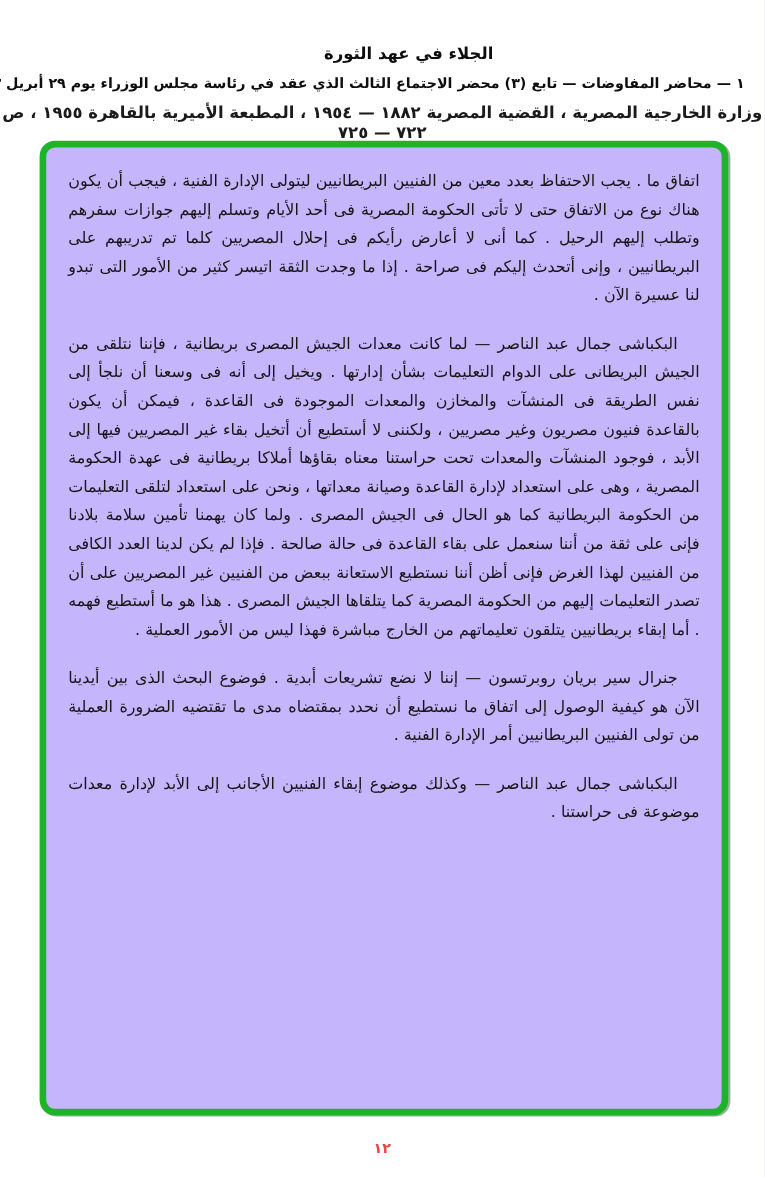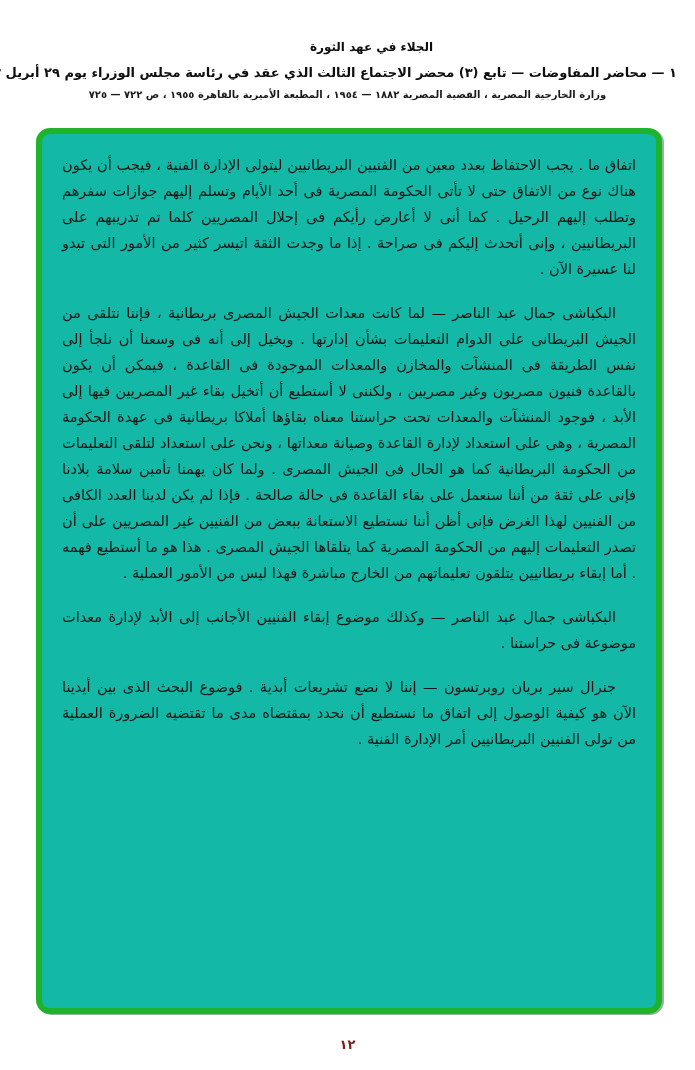--- a/index.html
+++ b/index.html
@@ -19,52 +19,52 @@
   }
   
   .page-header {
     position: absolute;
     top: 40px;
     left: 0;
     width: 100%;
     text-align: center;
   }
   .doc-title {
-    font-size: 12px;
+    font-size: 15px;
     font-weight: bold;
     letter-spacing: 0.5px;
     color: #0e0e0e;
     margin-left: 48px;
   }
   .doc-subtitle {
     margin-top: 11px;
     font-size: 13px;
     font-weight: bold;
     color: #0e0e0e;
     padding: 0 18px;
     white-space: nowrap;
   }
   .doc-citation {
     margin-top: 9px;
-    font-size: 10px;
+    font-size: 15px;
     font-weight: bold;
     color: #1a1a1a;
   }
   
   .content-box {
     position: absolute;
     top: 128px;
     left: 36px;
     width: 626px;
     height: 886px;
     box-sizing: border-box;
     border: 6px solid #1db32b;
     border-radius: 14px;
     box-shadow: 2px 1px 0 rgba(15, 90, 20, 0.45);
-    background: #14b8a6;
+    background: #c4b5fd;
     padding: 18px 20px 14px 20px;
     overflow: hidden;
   }
   .content-box p {
     margin: 0 0 18px 0;
     font-size: 14.5px;
     line-height: 26px;
     text-align: justify;
     text-justify: inter-word;
     font-weight: 500;
@@ -80,38 +80,38 @@
   .page-footer {
     position: absolute;
     bottom: 18px;
     left: 0;
     width: 100%;
     text-align: center;
   }
   .page-number {
     font-size: 13px;
     font-weight: bold;
-    color: #7f1d1d;
+    color: #ef4444;
   }
 </style>
 </head>
 <body>
 
 <div class="page">
 
   <header class="page-header">
     <div class="doc-title">الجلاء في عهد الثورة</div>
     <div class="doc-subtitle">١ — محاضر المفاوضات — تابع (٣) محضر الاجتماع الثالث الذي عقد في رئاسة مجلس الوزراء يوم ٢٩ أبريل ١٩٥٣</div>
     <div class="doc-citation">وزارة الخارجية المصرية ، القضية المصرية ١٨٨٢ — ١٩٥٤ ، المطبعة الأميرية بالقاهرة ١٩٥٥ ، ص ٧٢٢ — ٧٢٥</div>
   </header>
 
   <main class="content-box" style="border-color: rgb(29, 179, 43);">
     <p class="body-paragraph">اتفاق ما . يجب الاحتفاظ بعدد معين من الفنيين البريطانيين ليتولى الإدارة الفنية ، فيجب أن يكون هناك نوع من الاتفاق حتى لا تأتى الحكومة المصرية فى أحد الأيام وتسلم إليهم جوازات سفرهم وتطلب إليهم الرحيل . كما أنى لا أعارض رأيكم فى إحلال المصريين كلما تم تدريبهم على البريطانيين ، وإنى أتحدث إليكم فى صراحة . إذا ما وجدت الثقة اتيسر كثير من الأمور التى تبدو لنا عسيرة الآن .</p>
     <p class="body-paragraph indent">البكباشى جمال عبد الناصر — لما كانت معدات الجيش المصرى بريطانية ، فإننا نتلقى من الجيش البريطانى على الدوام التعليمات بشأن إدارتها . ويخيل إلى أنه فى وسعنا أن نلجأ إلى نفس الطريقة فى المنشآت والمخازن والمعدات الموجودة فى القاعدة ، فيمكن أن يكون بالقاعدة فنيون مصريون وغير مصريين ، ولكننى لا أستطيع أن أتخيل بقاء غير المصريين فيها إلى الأبد ، فوجود المنشآت والمعدات تحت حراستنا معناه بقاؤها أملاكا بريطانية فى عهدة الحكومة المصرية ، وهى على استعداد لإدارة القاعدة وصيانة معداتها ، ونحن على استعداد لتلقى التعليمات من الحكومة البريطانية كما هو الحال فى الجيش المصرى . ولما كان يهمنا تأمين سلامة بلادنا فإنى على ثقة من أننا سنعمل على بقاء القاعدة فى حالة صالحة . فإذا لم يكن لدينا العدد الكافى من الفنيين لهذا الغرض فإنى أظن أننا نستطيع الاستعانة ببعض من الفنيين غير المصريين على أن تصدر التعليمات إليهم من الحكومة المصرية كما يتلقاها الجيش المصرى . هذا هو ما أستطيع فهمه . أما إبقاء بريطانيين يتلقون تعليماتهم من الخارج مباشرة فهذا ليس من الأمور العملية .</p>
+    <p class="body-paragraph indent">جنرال سير بريان روبرتسون — إننا لا نضع تشريعات أبدية . فوضوع البحث الذى بين أيدينا الآن هو كيفية الوصول إلى اتفاق ما نستطيع أن نحدد بمقتضاه مدى ما تقتضيه الضرورة العملية من تولى الفنيين البريطانيين أمر الإدارة الفنية .</p>
     <p class="body-paragraph indent">البكباشى جمال عبد الناصر — وكذلك موضوع إبقاء الفنيين الأجانب إلى الأبد لإدارة معدات موضوعة فى حراستنا .</p>
-    <p class="body-paragraph indent">جنرال سير بريان روبرتسون — إننا لا نضع تشريعات أبدية . فوضوع البحث الذى بين أيدينا الآن هو كيفية الوصول إلى اتفاق ما نستطيع أن نحدد بمقتضاه مدى ما تقتضيه الضرورة العملية من تولى الفنيين البريطانيين أمر الإدارة الفنية .</p>
   </main>
 
   <footer class="page-footer">
     <div class="page-number">١٢</div>
   </footer>
 
 </div>
 
 </body></html>

